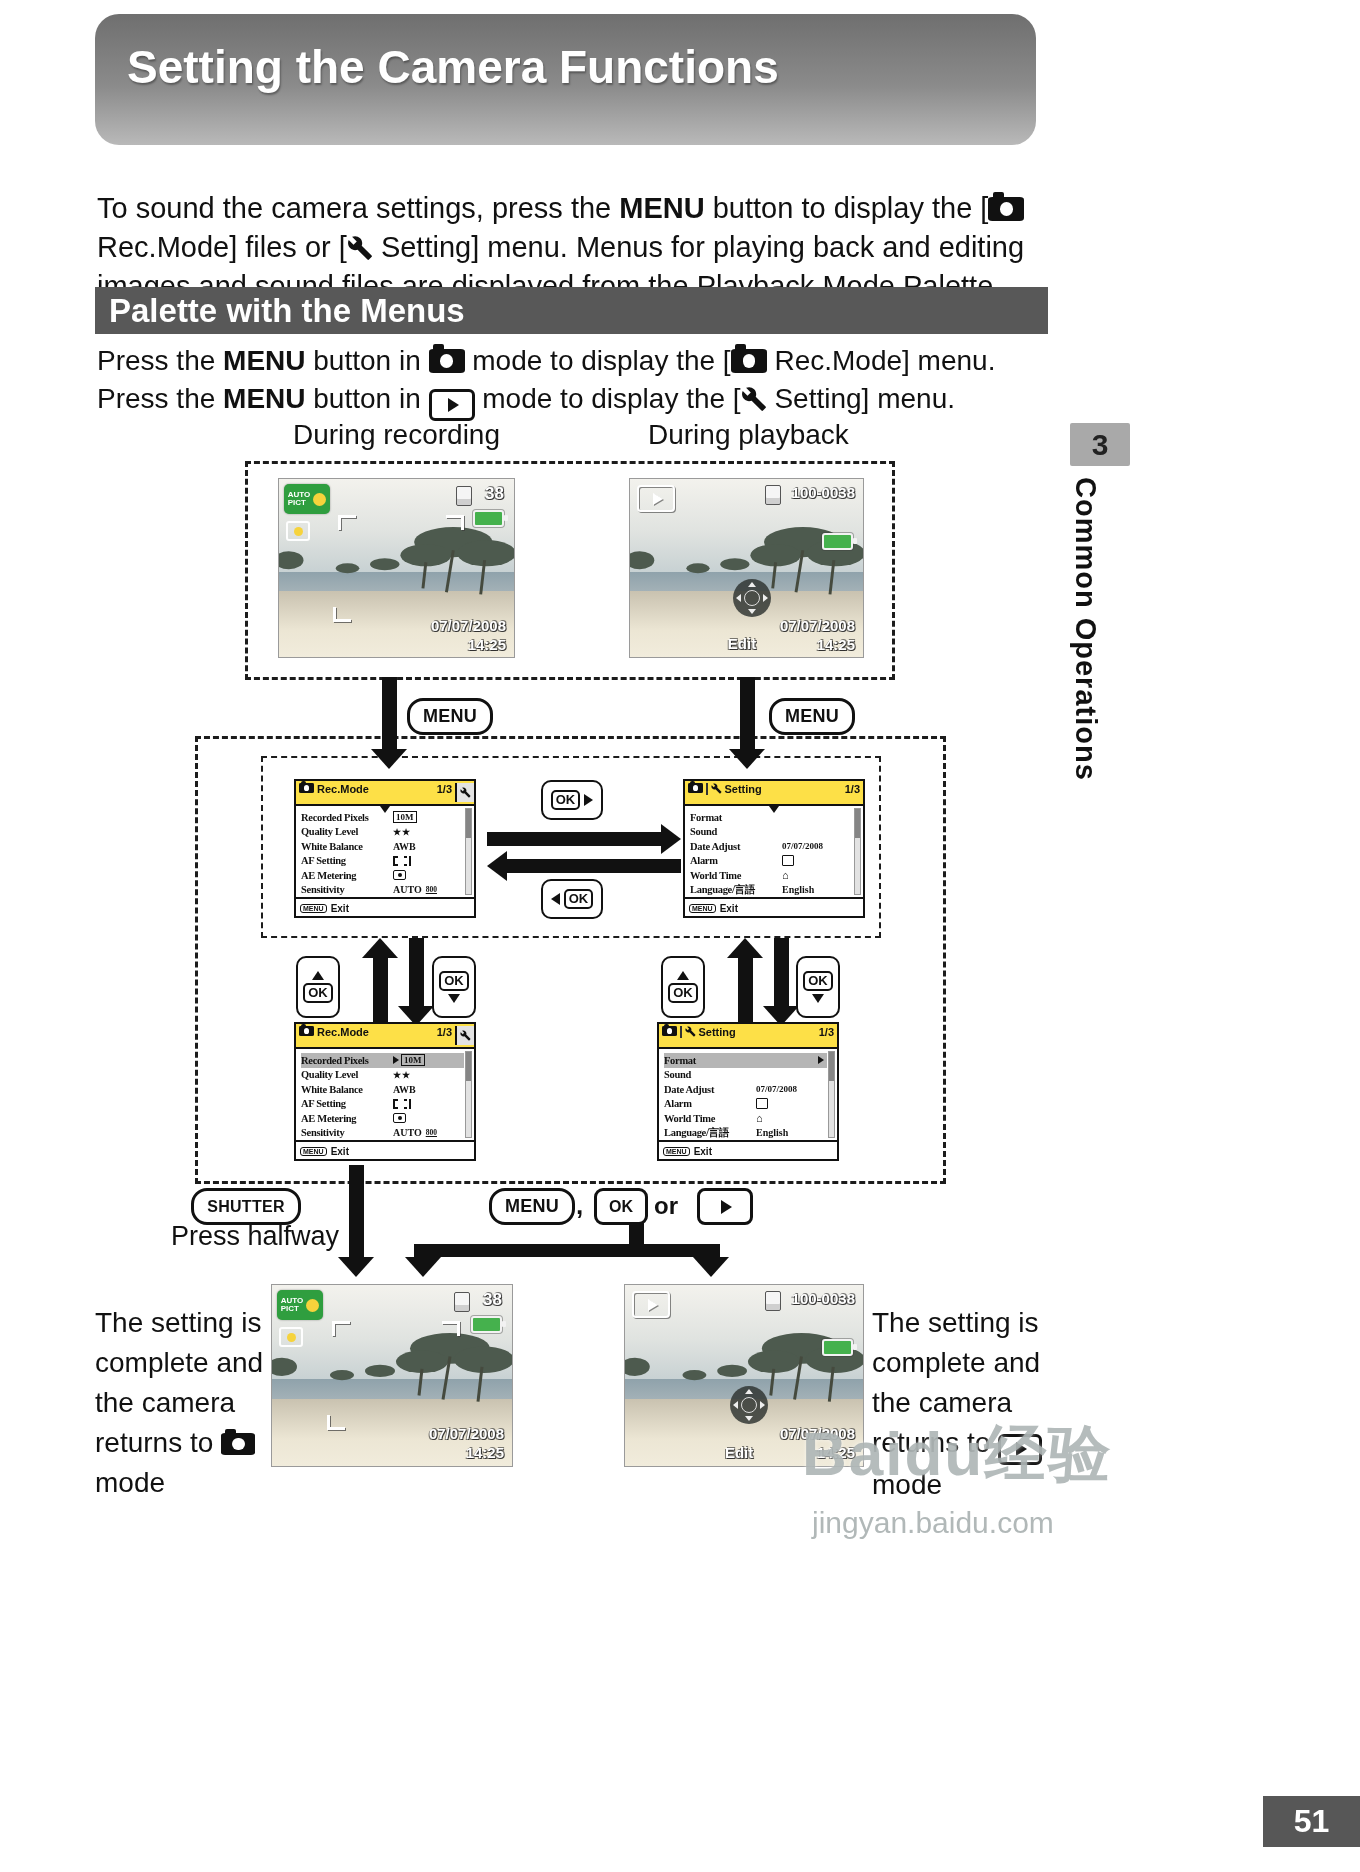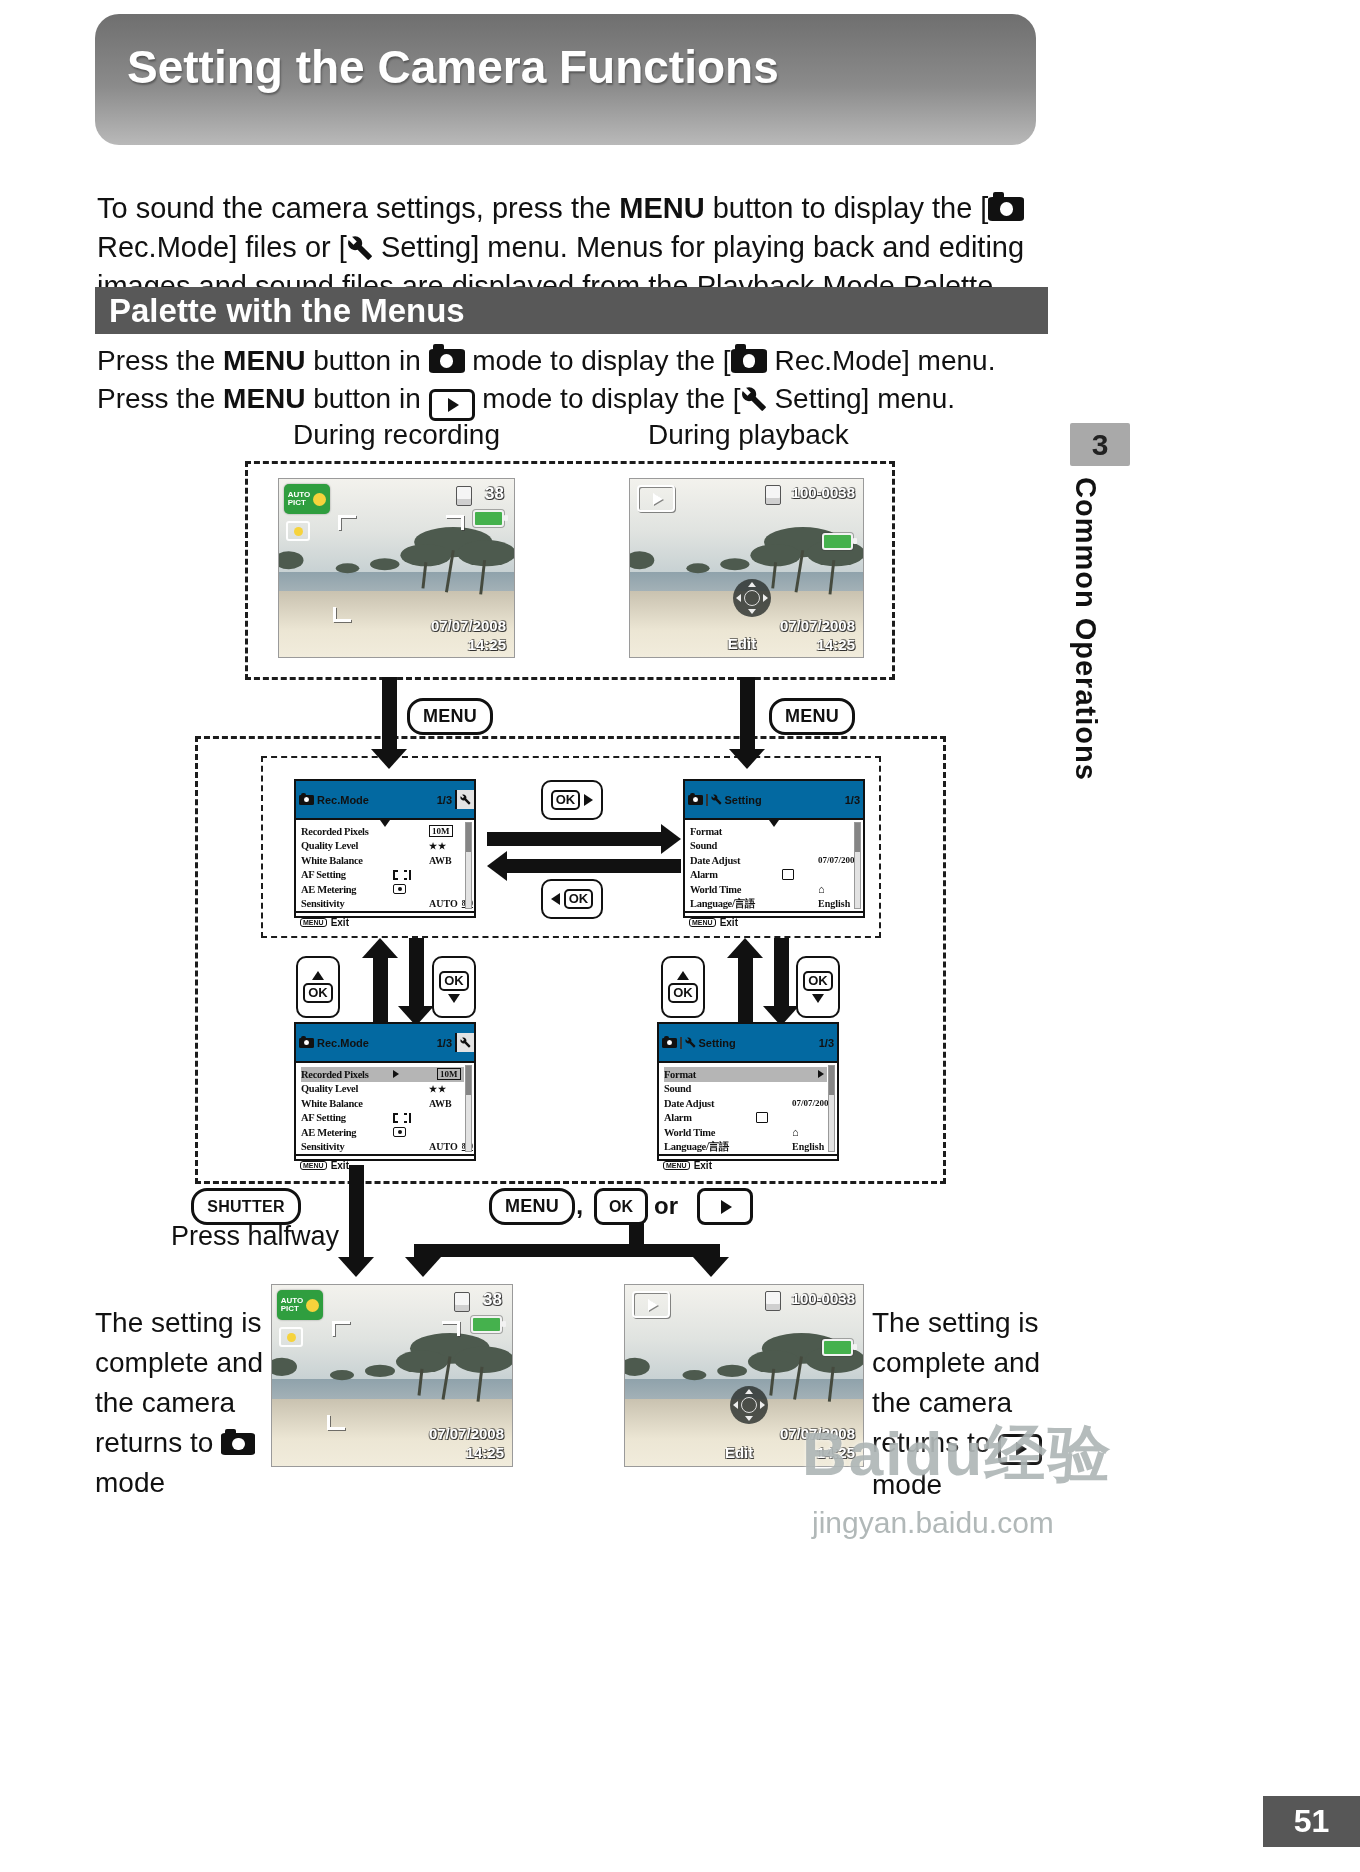--- a/index.html
+++ b/index.html
@@ -91,30 +91,30 @@
   .dpad{position:absolute;left:44%;top:56%;width:38px;height:38px;background:rgba(45,50,48,.82);border-radius:50%;}
   .dpad .c{position:absolute;inset:11px;border:1.5px solid #ddd;border-radius:50%;}
   .dp{position:absolute;width:0;height:0;border:4px solid transparent;}
   .dp.u{left:50%;top:3px;transform:translateX(-50%);border-top:0;border-bottom:5px solid #eee;}
   .dp.d{left:50%;bottom:3px;transform:translateX(-50%);border-bottom:0;border-top:5px solid #eee;}
   .dp.l{top:50%;left:3px;transform:translateY(-50%);border-left:0;border-right:5px solid #eee;}
   .dp.r{top:50%;right:3px;transform:translateY(-50%);border-right:0;border-left:5px solid #eee;}
   
   .mscreen{position:absolute;width:182px;height:139px;border:2.5px solid #111;background:#fff;
            display:flex;flex-direction:column;box-sizing:border-box;z-index:4;}
-  .ms-head{height:19px;flex:none;background:#0369a1;border-bottom:2px solid #111;display:flex;align-items:center;
-           gap:3px;padding:9px 3px;font-size:11px;font-weight:bold;}
+  .ms-head{height:19px;flex:none;background:#fde047;border-bottom:2px solid #111;display:flex;
+           gap:3px;padding:2px 3px;font-size:11px;font-weight:bold;}
   .ms-head .sp{flex:1;}
   .ms-tab{border-left:2px solid #111;align-self:stretch;display:flex;align-items:center;padding:0 3px;background:#e3e3e3;margin-right:-3px;}
   .ms-div{width:1.5px;height:12px;background:#333;}
   .ms-body{flex:1;position:relative;padding:4px 10px 0 5px;}
   .ms-row{display:flex;align-items:center;height:14.5px;font-size:10.5px;font-weight:bold;font-family:Liberation Serif, serif;}
   .ms-row.sel{background:#b5b5b5;}
   .ms-label{width:92px;flex:none;letter-spacing:-.3px;white-space:nowrap;}
-  .ms-val{font-size:10px;margin-left:36px;}
+  .ms-val{font-size:10px;}
   .v-tag{border:1.5px solid #111;padding:0 2px;font-size:9px;}
   .v-stars{font-size:9px;letter-spacing:1px;}
   .v-date{font-size:9px;}
   .v-home{font-size:11px;}
   .v-sub{font-size:7.5px;text-decoration:underline;margin-left:4px;}
   .ms-more{position:absolute;top:0;left:50%;transform:translateX(-50%);width:0;height:0;
            border:5px solid transparent;border-bottom:0;border-top:7px solid #111;}
   .ms-scroll{position:absolute;right:2px;top:2px;bottom:2px;width:5px;background:#e2e2e2;border:1px solid #999;}
   .ms-thumb{width:100%;height:34%;background:#858585;}
   .ms-foot{height:18px;flex:none;border-top:2px solid #111;display:flex;align-items:center;gap:4px;padding:0 4px;

